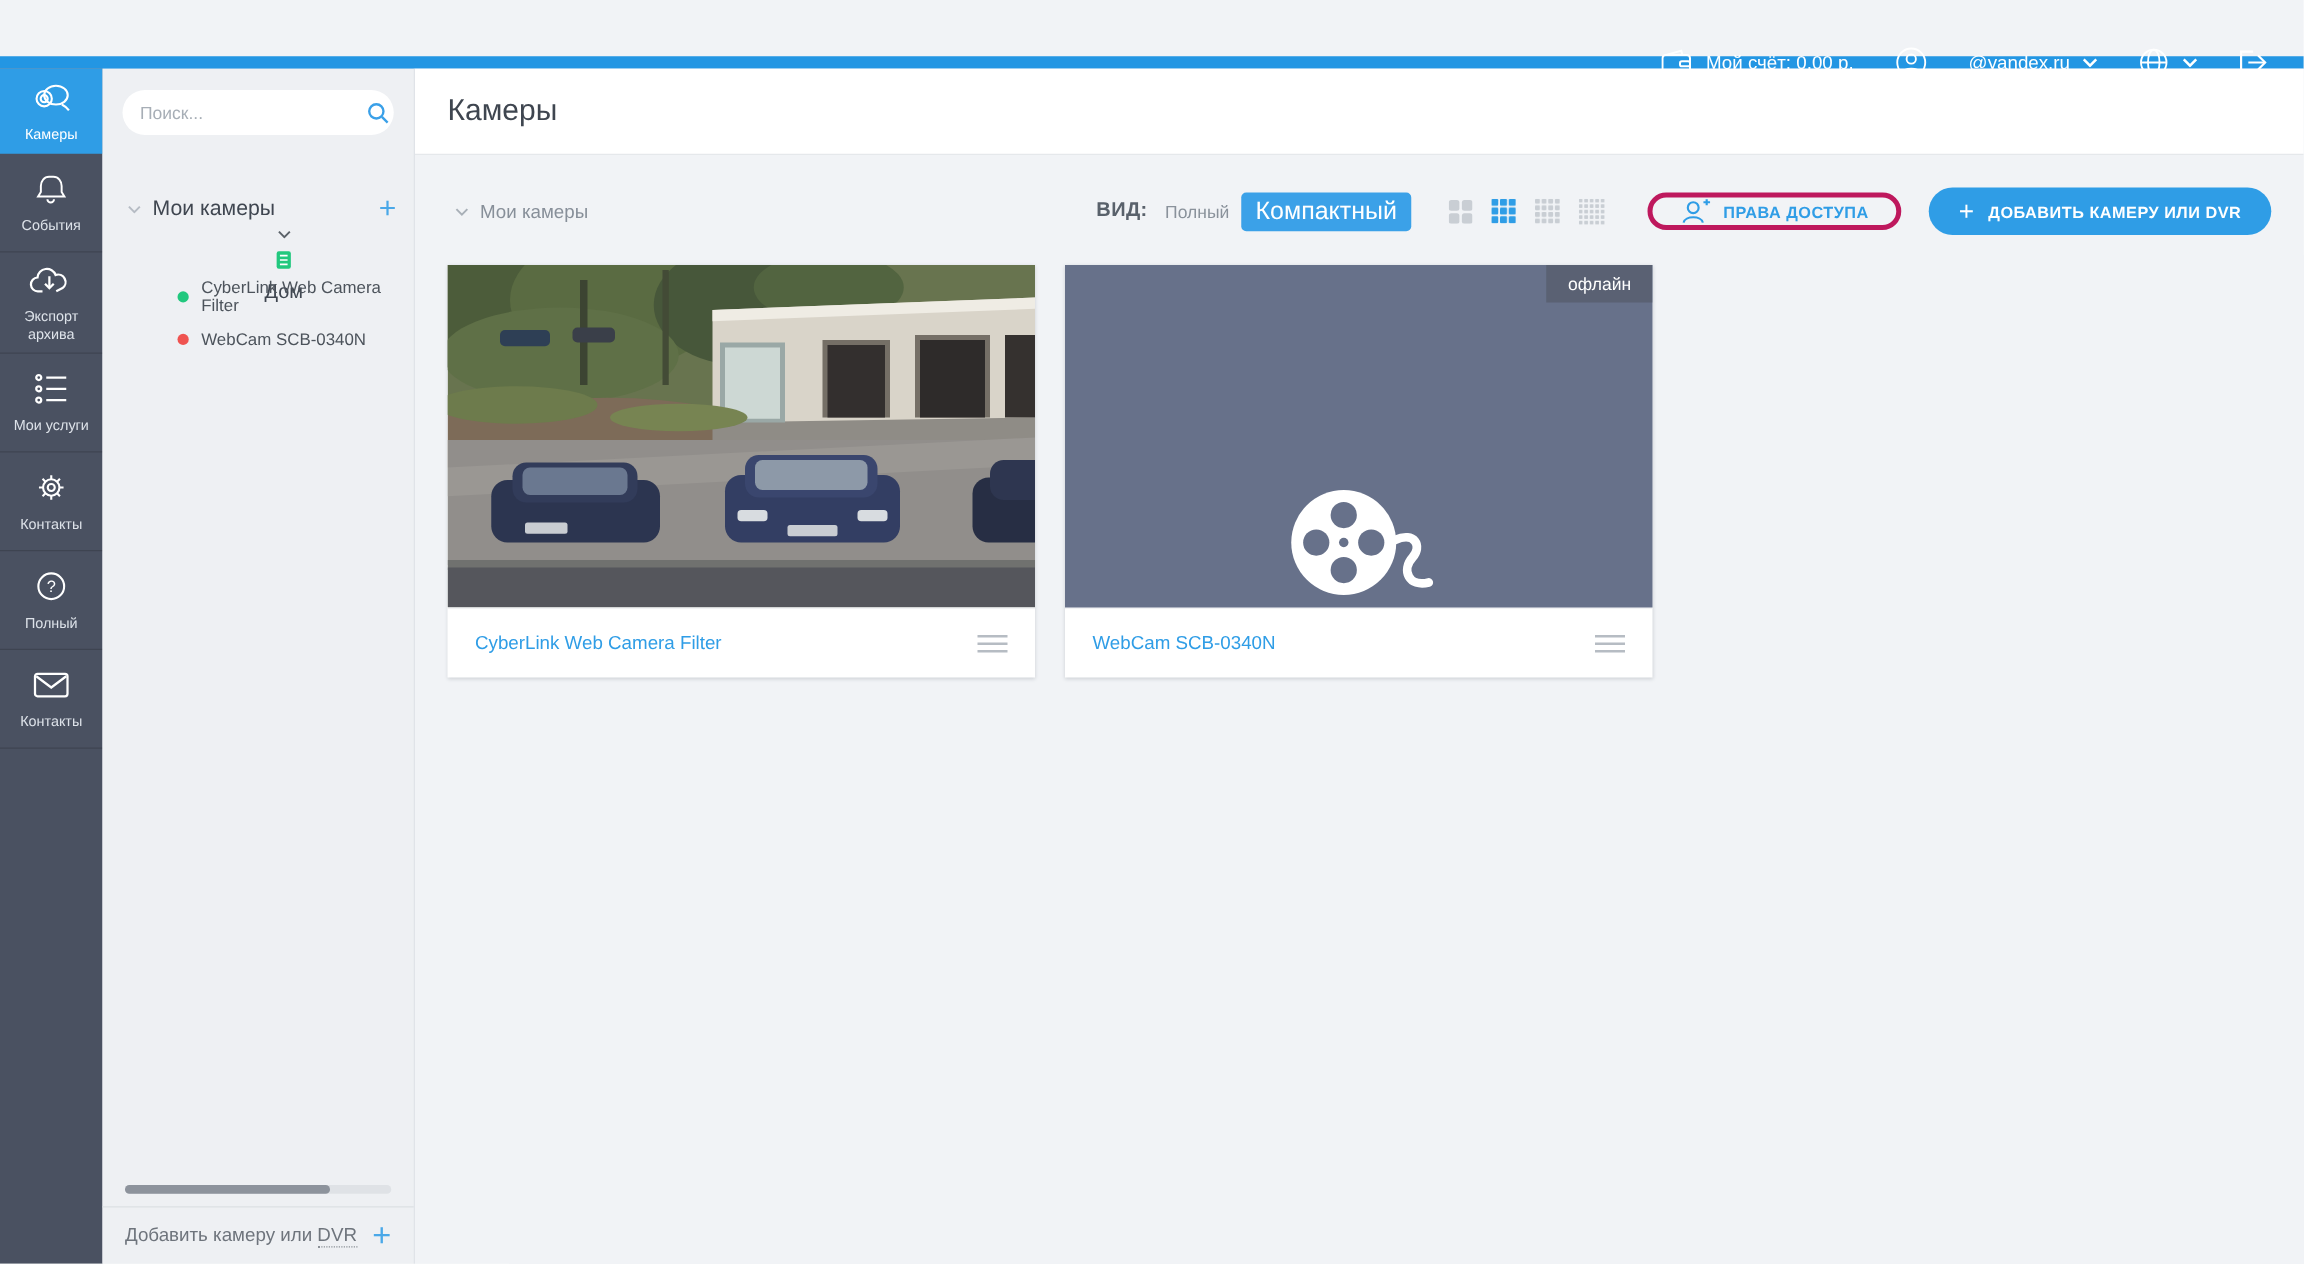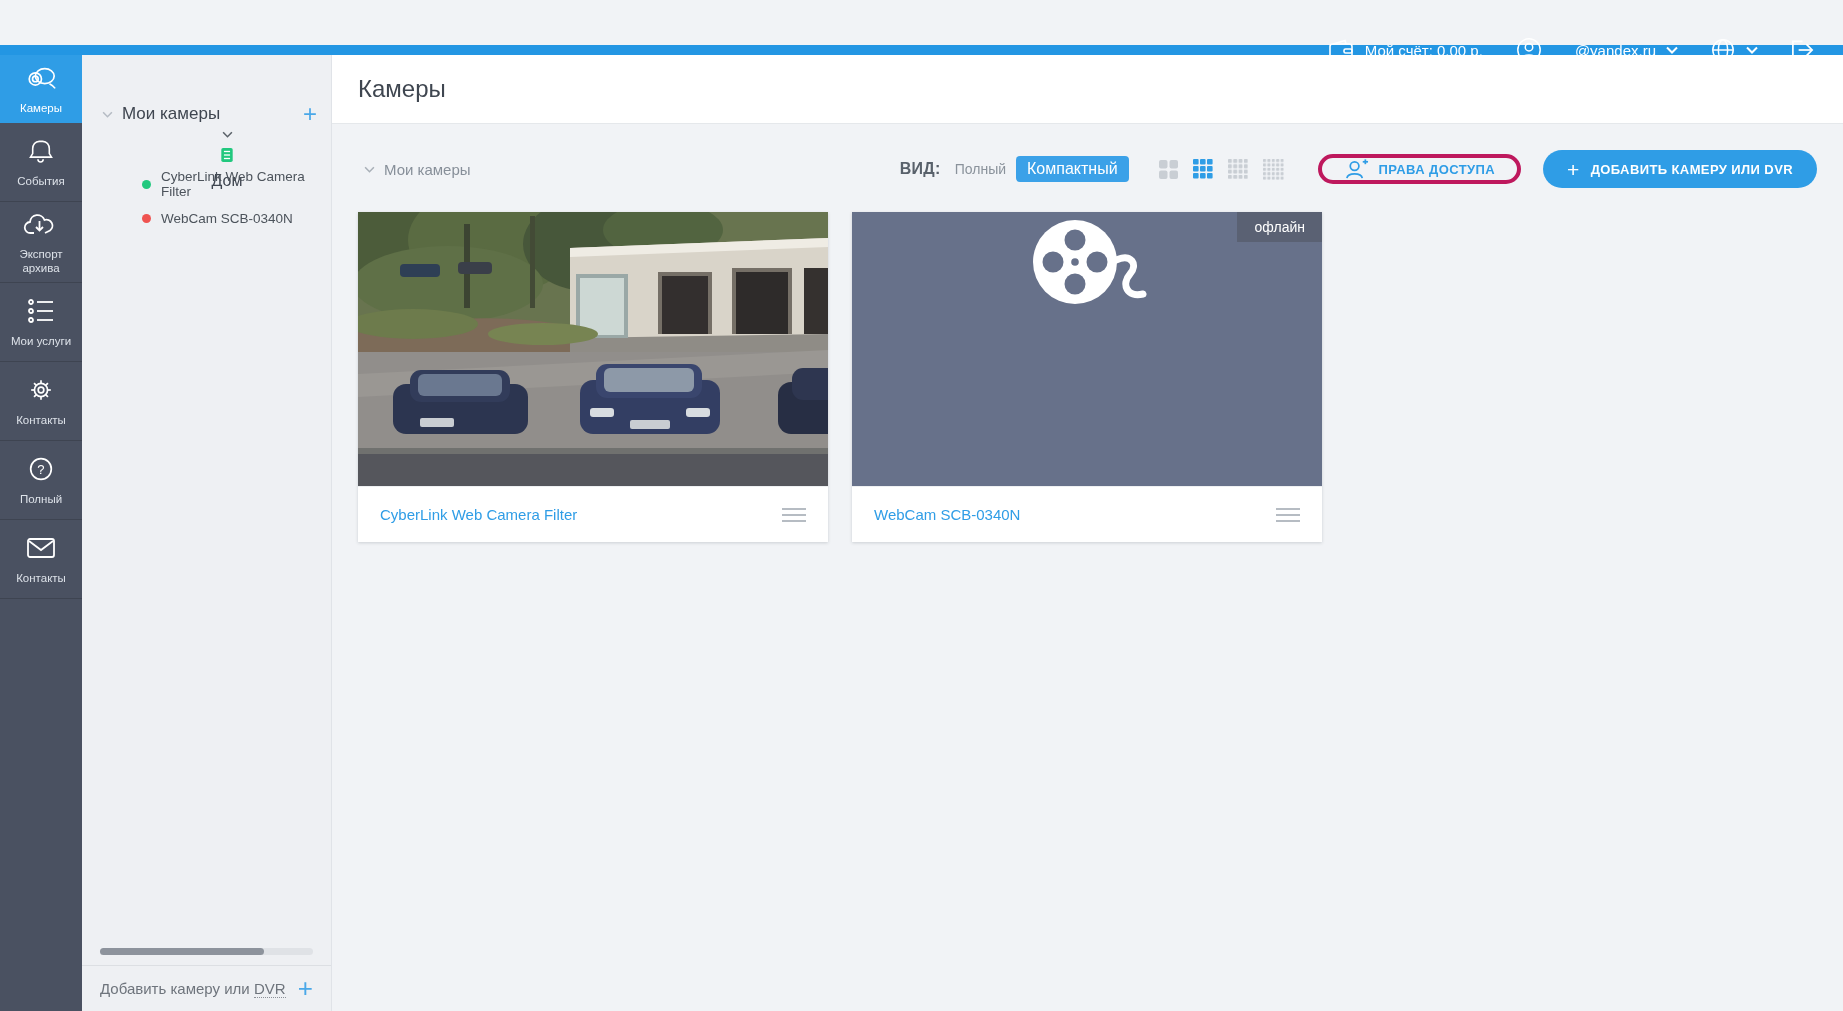--- a/index.html
+++ b/index.html
@@ -47,32 +47,32 @@
   
   .content { flex:1; background:#f1f3f6; min-width:0; }
   .page-header { height:69px; background:#fff; border-bottom:1px solid #e5e8eb; display:flex; align-items:center; padding-left:26px; }
   .page-header h1 { font-size:24px; font-weight:400; color:#3f4650; }
   .content-body { padding:26px 26px 0 26px; }
   .section-row { display:flex; align-items:center; margin-bottom:24px; }
   .section-title { display:flex; align-items:center; gap:9px; color:#878f99; font-size:15px; padding-left:6px; }
   .controls { margin-left:auto; display:flex; align-items:center; }
   .view-label { font-size:16px; font-weight:700; color:#59616b; letter-spacing:.3px; margin-right:14px; }
   .view-full { font-size:14px; color:#8a929b; margin-right:10px; cursor:pointer; }
-  .view-compact { font-size:16px; color:#fff; background:#3ba1e8; padding:4px 11px; border-radius:4px; cursor:pointer; }
+  .view-compact { font-size:20px; color:#fff; background:#3ba1e8; padding:4px 11px; border-radius:4px; cursor:pointer; }
   .grid-icons { display:flex; align-items:center; gap:15px; margin:0 34px 0 30px; }
   .grid-icons > span { display:flex; cursor:pointer; }
   .btn-outline { height:30px; border:4px solid #be185d; color:#2f9de6; background:transparent; border-radius:19px; display:flex; align-items:center; gap:10px; padding:0 22px; font-size:13px; font-weight:700; letter-spacing:.4px; cursor:pointer; margin-right:22px; font-family:"Liberation Sans", sans-serif; }
   .btn-solid { height:38px; background:#2f9de6; color:#fff; border:none; border-radius:19px; display:flex; align-items:center; gap:11px; padding:0 24px; font-size:13px; font-weight:700; letter-spacing:.4px; cursor:pointer; font-family:"Liberation Sans", sans-serif; }
   .plus-glyph { font-size:21px; font-weight:400; line-height:1; }
 
   .cards { display:flex; gap:24px; }
   .card { width:470px; background:#fff; box-shadow:0 1px 3px rgba(40,50,60,.18); }
   .card-media { height:274px; position:relative; overflow:hidden; cursor:pointer; }
   .card-media svg.scene { display:block; width:100%; height:100%; }
-  .card-media.offline { background:#67718a; display:flex; align-items:flex-start; justify-content:center; }
+  .card-media.offline { background:#67718a; display:flex; align-items:flex-end; justify-content:center; }
   .offline-badge { position:absolute; top:0; right:0; background:#5a6173; color:#fff; font-size:14px; padding:7px 17px; }
   .card-footer { height:56px; display:flex; align-items:center; padding:0 22px; border-top:1px solid #eef0f2; }
   .card-title { color:#2f9de6; font-size:15px; cursor:pointer; }
   .menu-icon { margin-left:auto; display:flex; flex-direction:column; gap:4px; cursor:pointer; padding:6px 0; }
   .menu-icon span { width:24px; height:2px; background:#b6bcc3; }
 </style>
 </head>
 <body>
 
 <div class="app">
@@ -209,20 +209,29 @@
           <svg width="32" height="24" viewBox="0 0 32 24" fill="none" stroke="#fff" stroke-width="1.8">
               <rect x="3" y="3" width="26" height="18" rx="2"></rect>
               <polyline points="4,5 16,14 28,5"></polyline>
             </svg>
         </span>
         <span class="nav-label">Контакты</span>
       </div>
     </nav>
 
     <aside class="panel">
+      <div class="search-pill">
+        <input type="text" placeholder="Поиск..." style="">
+        <span style="display:flex;">
+          <svg width="19" height="19" viewBox="0 0 20 20" fill="none" stroke="#3aa0e8" stroke-width="2">
+              <circle cx="8.5" cy="8.5" r="6"></circle>
+              <line x1="13.2" y1="13.2" x2="18" y2="18"></line>
+            </svg>
+        </span>
+      </div>
 
       <div class="tree">
         <div class="tree-row tree-root">
           <span class="chev" style="margin-right:9px;">
             <svg width="11" height="7" viewBox="0 0 12 8" fill="none" stroke="#b6bcc4" stroke-width="1.8">
                 <polyline points="1,1.5 6,6.5 11,1.5"></polyline>
               </svg>
           </span>
           <span>Мои камеры</span>
           <span class="row-plus">+</span>

